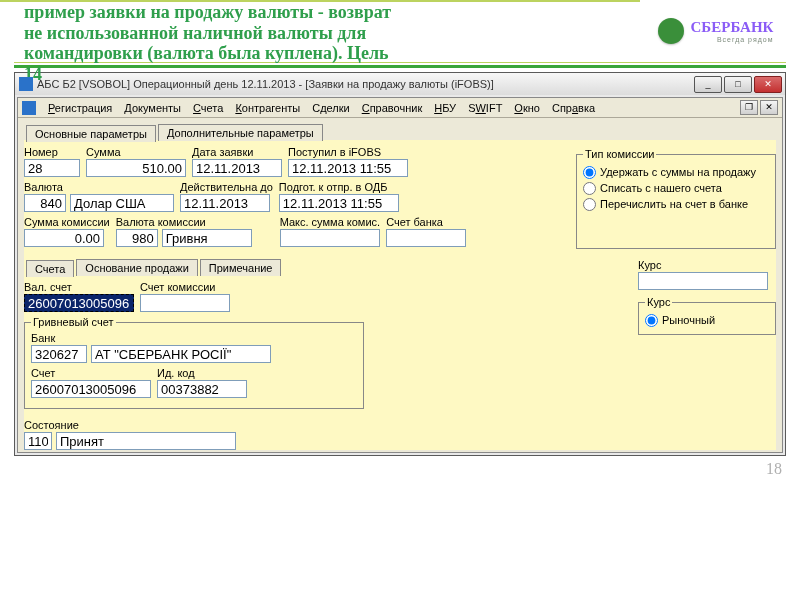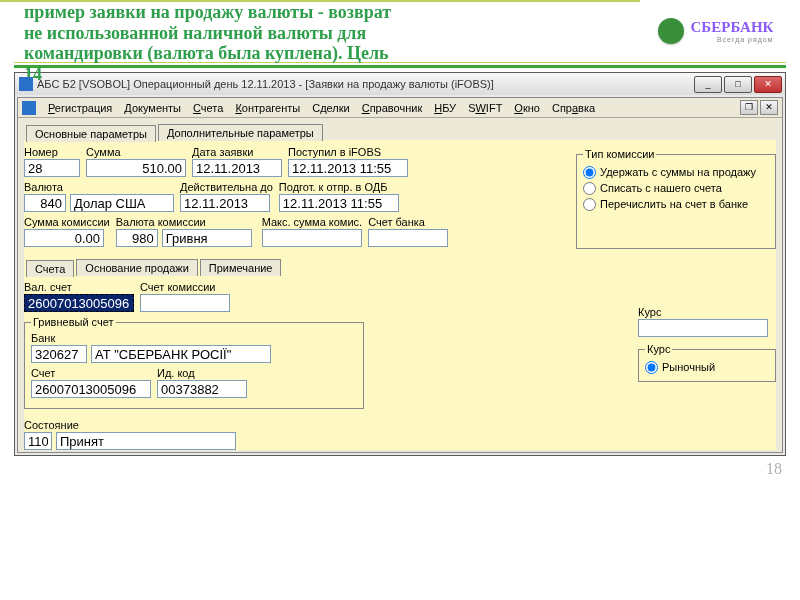--- a/index.html
+++ b/index.html
@@ -41,21 +41,21 @@
 input.txt.rt { text-align: right; }
 input.txt.sel { background: #0a246a; color: #fff; border: 1px dashed #000; }
 
 fieldset.grp { border: 1px solid #888; padding: 4px 6px 6px 6px; margin: 2px 0; }
 fieldset.grp legend { font-size: 11px; padding: 0 2px; }
 .radio-line { display: flex; align-items: center; height: 16px; }
 .radio-line input { margin-right: 4px; }
 
 .bottom-section { display: flex; gap: 8px; margin-top: 8px; }
 .left-col { flex: 1; }
-.right-col { width: 138px; margin-top: 47px; }
+.right-col { width: 138px; }
 
 .state-row { margin-top: 8px; display: flex; gap: 6px; align-items: flex-end; }
 
 .slide-num { text-align: right; color: #b0b0b0; font-size: 16px; font-family: Georgia, serif; padding: 4px 18px 2px 0; }
 .green-underline { border-bottom:1px solid #bcd35f; margin:0 14px 2px 14px; }
 </style>
 </head>
 <body>
 
 <div class="slide-header">
@@ -155,21 +155,21 @@
                 <label>Сумма комиссии</label>
                 <input class="txt rt" style="width: 80px;" value="0.00">
               </div>
               <div class="field">
                 <label>Валюта комиссии</label>
                 <div style="display:flex;gap:4px;">
                   <input class="txt rt" style="width: 42px;" value="980">
                   <input class="txt" style="width: 90px;" value="Гривня">
                 </div>
               </div>
-              <div class="field" style="margin-left:4px;justify-content:center;">
+              <div class="field" style="margin-left:22px;justify-content:center;">
                 <label>Макс. сумма комис.</label>
                 <input class="txt" style="width: 100px;" value="">
               </div>
               <div class="field">
                 <label>Счет банка</label>
                 <input class="txt" style="width: 80px;" value="">
               </div>
             </div>
           </div>
 

